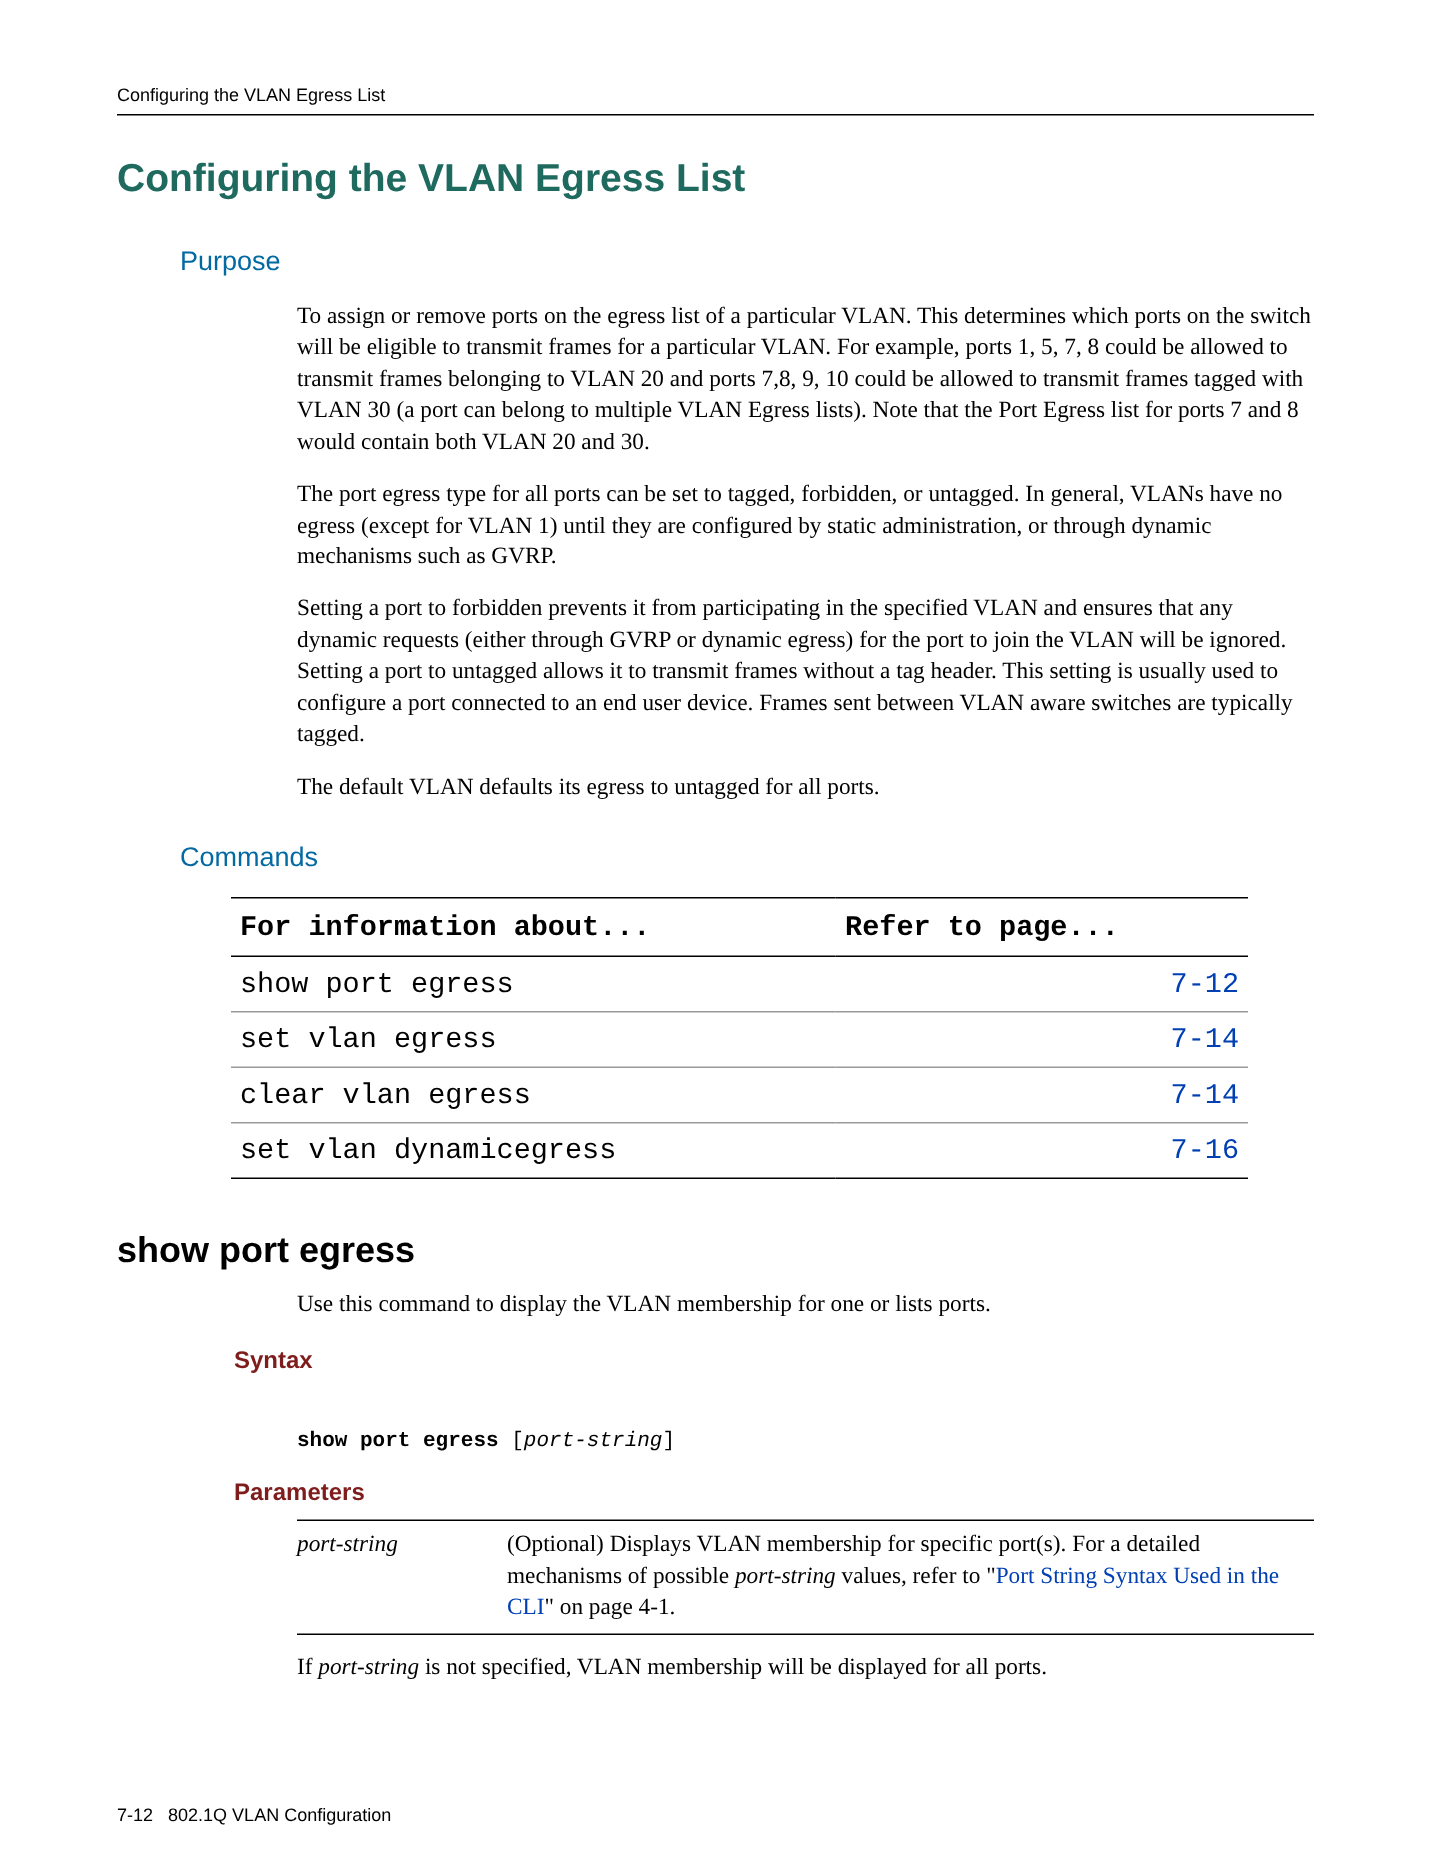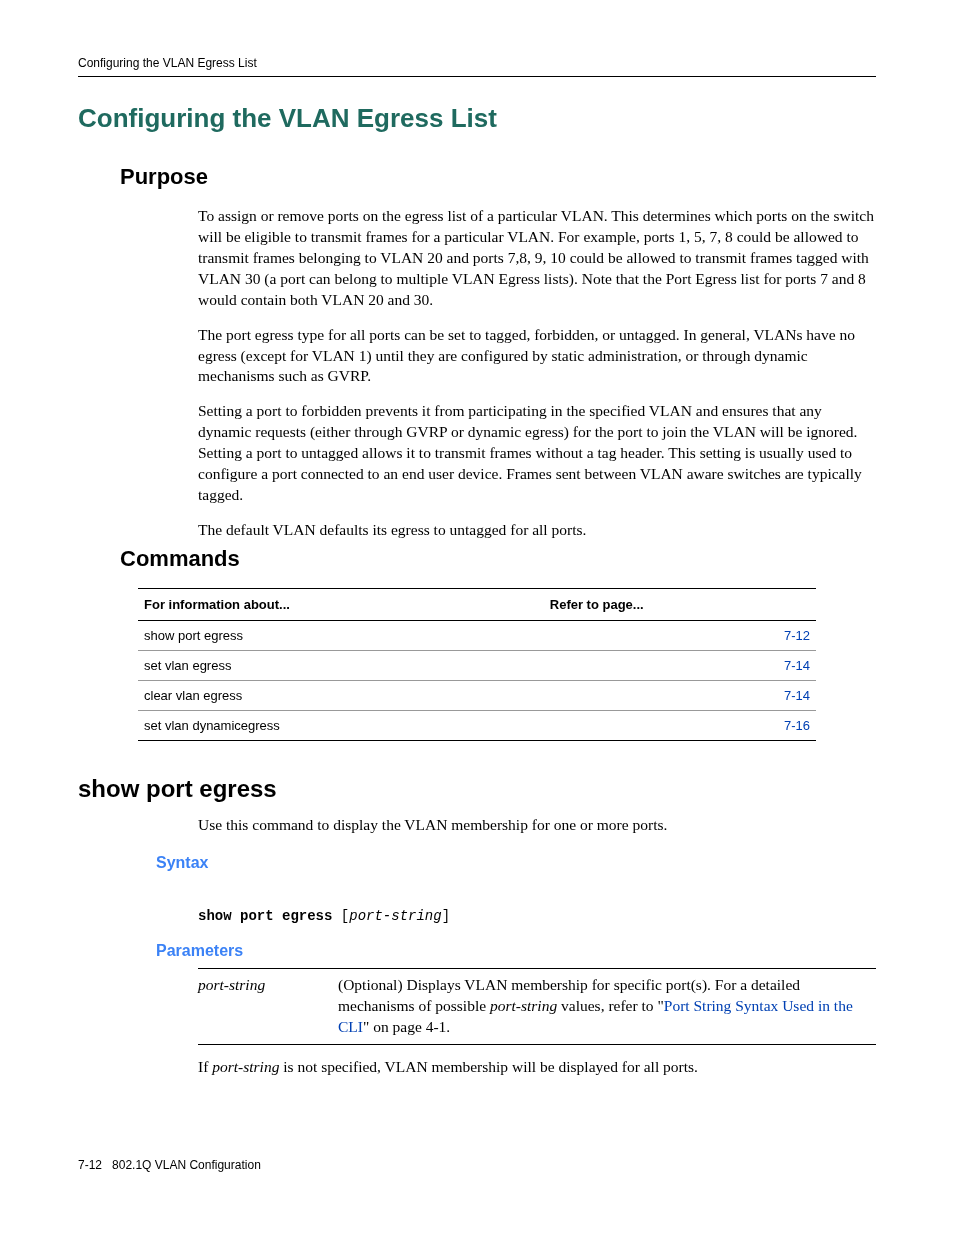--- a/index.html
+++ b/index.html
@@ -24,59 +24,59 @@
     }
     h1.main {
       font-family: Helvetica, Arial, sans-serif;
       font-size: 26px;
       font-weight: bold;
       color: #1f6a5f;
       margin: 0 0 30px 0;
     }
     h2.sub {
       font-family: Helvetica, Arial, sans-serif;
-      font-size: 22px;
-      font-weight: bold;
-      color: #000000;
+      font-size: 18px;
+      font-weight: normal;
+      color: #0369a1;
       margin: 0 0 16px 0;
       padding-left: 42px;
     }
     h2.cmd {
       font-family: Helvetica, Arial, sans-serif;
       font-size: 24px;
       font-weight: bold;
       color: #000;
       margin: 34px 0 12px 0;
     }
     h3.section {
       font-family: Helvetica, Arial, sans-serif;
       font-size: 16px;
       font-weight: bold;
-      color: #3b82f6;
+      color: #7f1d1d;
       margin: 18px 0 8px 0;
       padding-left: 78px;
     }
     .body-text {
       font-size: 15.5px;
       line-height: 1.35;
       padding-left: 120px;
       margin-bottom: 14px;
     }
     .body-text-full {
       font-size: 15.5px;
       line-height: 1.35;
       padding-left: 120px;
-      margin-bottom: 5px;
+      margin-bottom: 25px;
     }
     table.cmdtable {
       width: calc(100% - 120px);
-      margin-left: 60px;
+      margin-left: 76px;
       border-collapse: collapse;
-      font-family: Liberation Sans, sans-serif;
-      font-size: 13px;
+      font-family: Liberation Mono, monospace;
+      font-size: 19px;
       margin-bottom: 10px;
     }
     table.cmdtable th {
       text-align: left;
       font-weight: bold;
       border-top: 1.5px solid #000;
       border-bottom: 1.5px solid #000;
       padding: 8px 6px;
     }
     table.cmdtable th.right {
@@ -169,21 +169,21 @@
       </tr>
       <tr>
         <td>set vlan dynamicegress</td>
         <td class="right"><span class="link">7-16</span></td>
       </tr>
     </tbody>
   </table>
 
   <h2 class="cmd">show port egress</h2>
 
-  <div class="body-text">Use this command to display the VLAN membership for one or more ports.</div>
+  <div class="body-text">Use this command to display the VLAN membership for one or lists ports.</div>
 
   <h3 class="section">Syntax</h3>
   <div class="syntax-block">
     <span class="kw">show port egress</span><span> [</span><span class="arg">port-string</span><span>]</span>
   </div>
 
   <h3 class="section">Parameters</h3>
   <table class="paramtable">
     <tbody>
         <tr>

